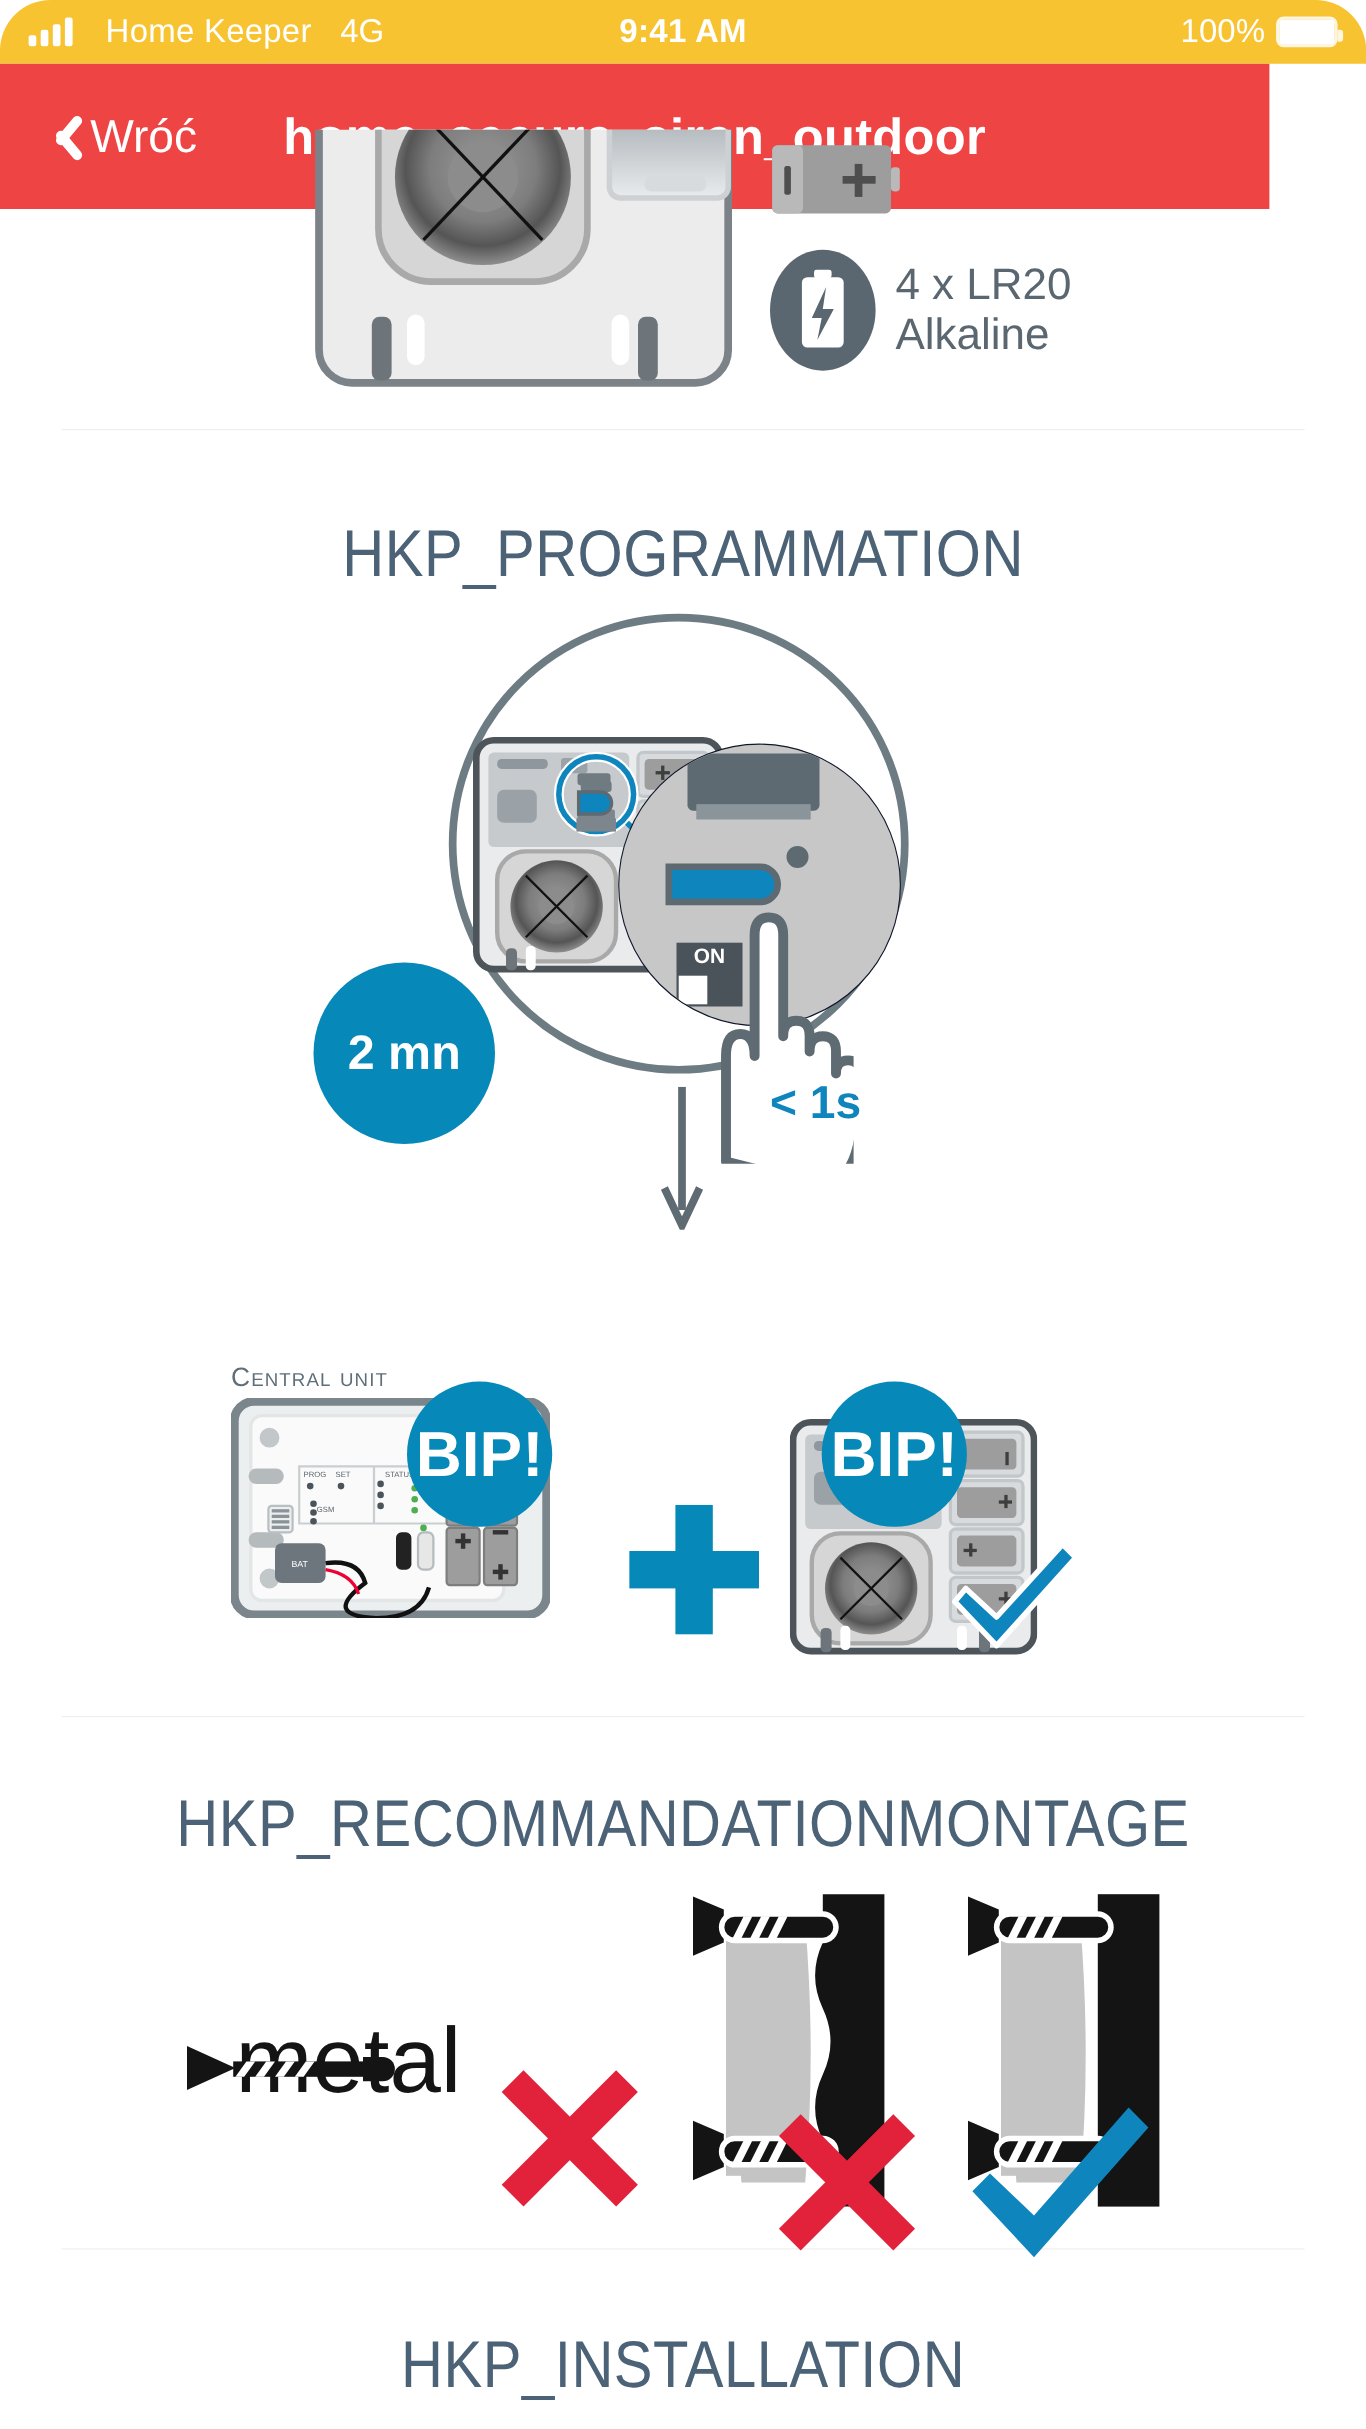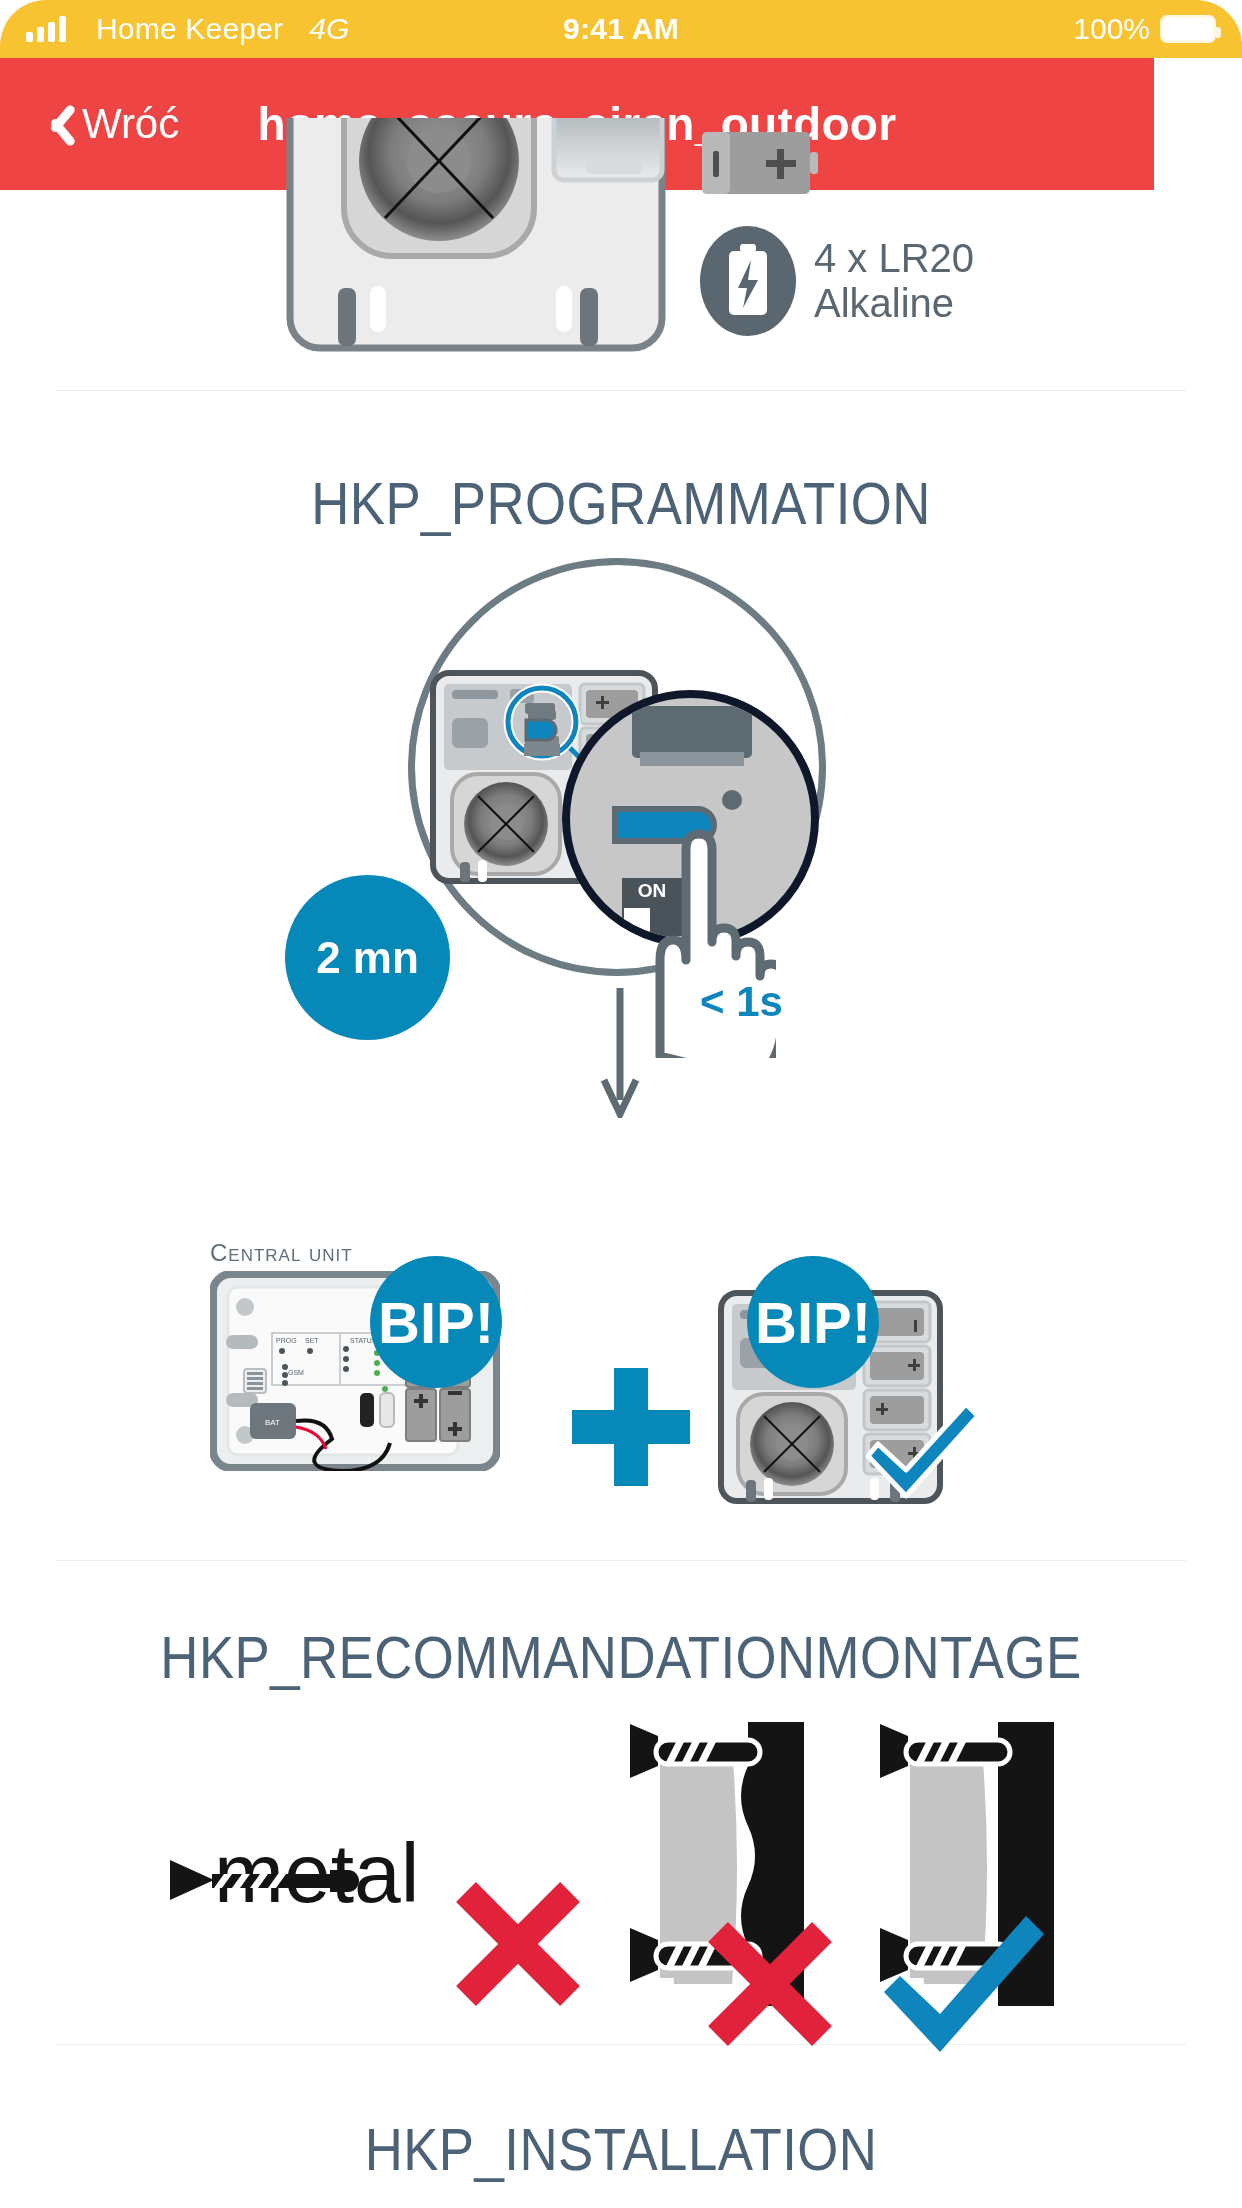--- a/index.html
+++ b/index.html
@@ -19,21 +19,21 @@
     border-top-left-radius:46px; border-top-right-radius:46px;
   }
   .sb-left{ display:flex; align-items:center; padding-left:26px; gap:14px; }
   .sig{ display:flex; align-items:flex-end; gap:4px; height:26px; }
   .sig i{ display:block; width:7px; background:#fff; border-radius:2px; }
   .sig i:nth-child(1){height:10px;}
   .sig i:nth-child(2){height:15px;}
   .sig i:nth-child(3){height:20px;}
   .sig i:nth-child(4){height:26px;}
   .carrier{ color:#fff; font-size:30px; letter-spacing:.2px;margin-left:16px; }
-  .netw{ color:#fff; font-size:30px; margin-left:12px;font-style:italic;}
+  .netw{ color:#fff; font-size:30px; margin-left:12px;}
   .sb-time{ position:absolute; left:0; right:0; text-align:center;
             color:#fff; font-size:30px; font-weight:700; letter-spacing:.3px; pointer-events:none;}
   .sb-right{ margin-left:auto; display:flex; align-items:center; gap:10px; padding-right:26px; }
   .batpct{ color:#fff; font-size:30px; }
   .batt{ position:relative; width:56px; height:28px; border:3px solid rgba(255,255,255,.85);
          border-radius:7px; display:flex; align-items:center; }
   .batt .fill{ width:100%; height:100%; background:#fff; border-radius:3px; }
   .batt:after{ content:""; position:absolute; right:-8px; top:9px; width:5px; height:11px;
                background:rgba(255,255,255,.85); border-radius:0 3px 3px 0; }
 
@@ -87,22 +87,22 @@
     position:absolute; left:408px; top:10px; width:418px; height:418px;
     border:7px solid #6D7B83; border-radius:50%;
   }
   .badge{
     position:absolute; border-radius:50%; background:#0688B8;
     display:flex; align-items:center; justify-content:center;
     color:#fff; font-weight:700;
   }
   .badge-2mn{ left:285px; top:327px; width:165px; height:165px; font-size:44px; }
   .magnifier{
-    position:absolute; left:562px; top:142px; width:257px; height:257px;
-    border-radius:50%; background:#C7C7C7; border:8px solid #0f172a;
+    position:absolute; left:562px; top:128px; width:257px; height:257px;
+    border-radius:50%; background:#C7C7C7; border:1px solid #0f172a;
     overflow:hidden;
   }
   .mg-chip{ position:absolute; left:62px; top:8px; width:120px; height:52px;
             background:#5D6A72; border-radius:5px;}
   .mg-chip:after{content:"";position:absolute;left:8px;top:46px;width:104px;height:14px;background:#8A959B;}
   .mg-dot{ position:absolute; left:152px; top:92px; width:20px; height:20px;
            border-radius:50%; background:#5D6A72;}
   .mg-btn{ position:absolute; left:42px; top:108px; width:105px; height:38px;
            background:#0F85BD; border:6px solid #5D6A72; border-radius:0 30px 30px 0; }
   .mg-on{ position:absolute; left:52px; top:180px; width:60px; height:58px; background:#4A535A; }

